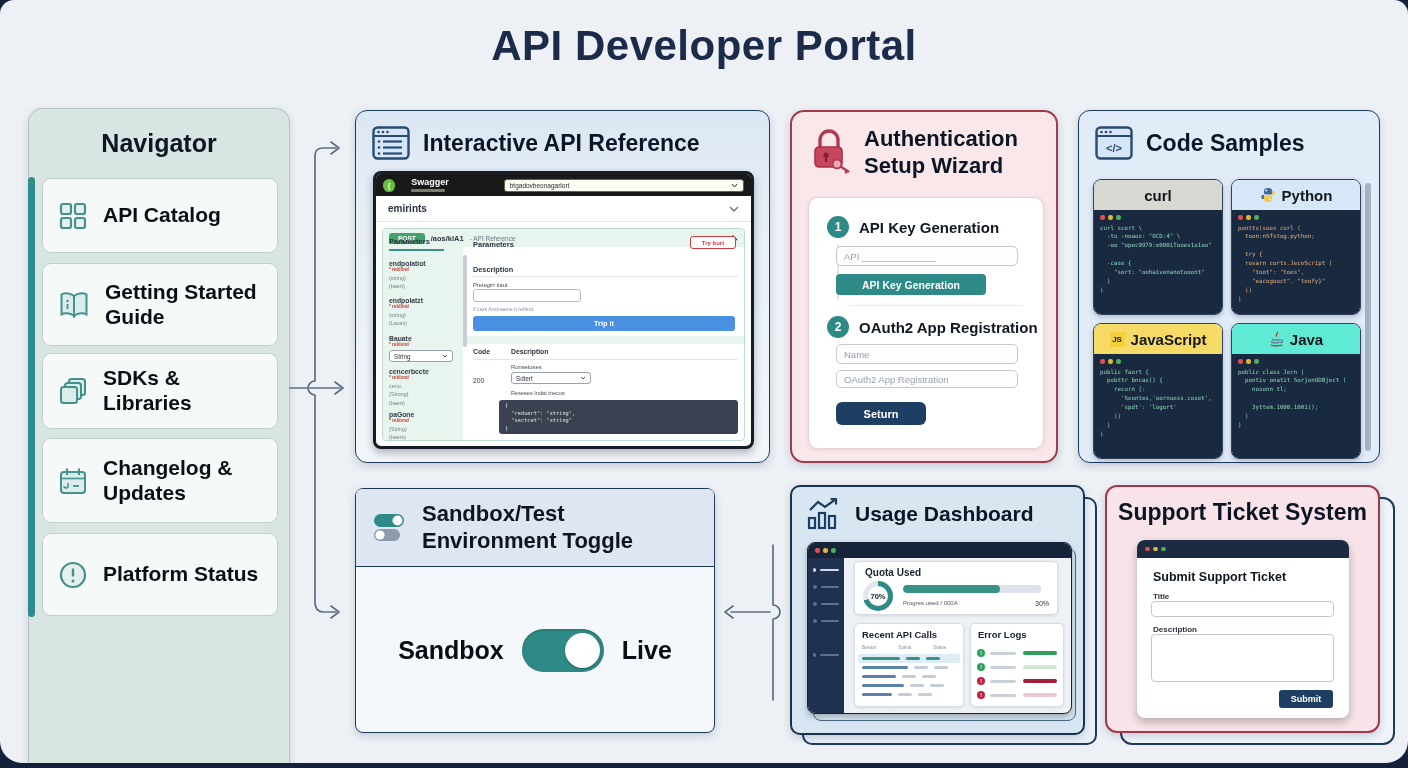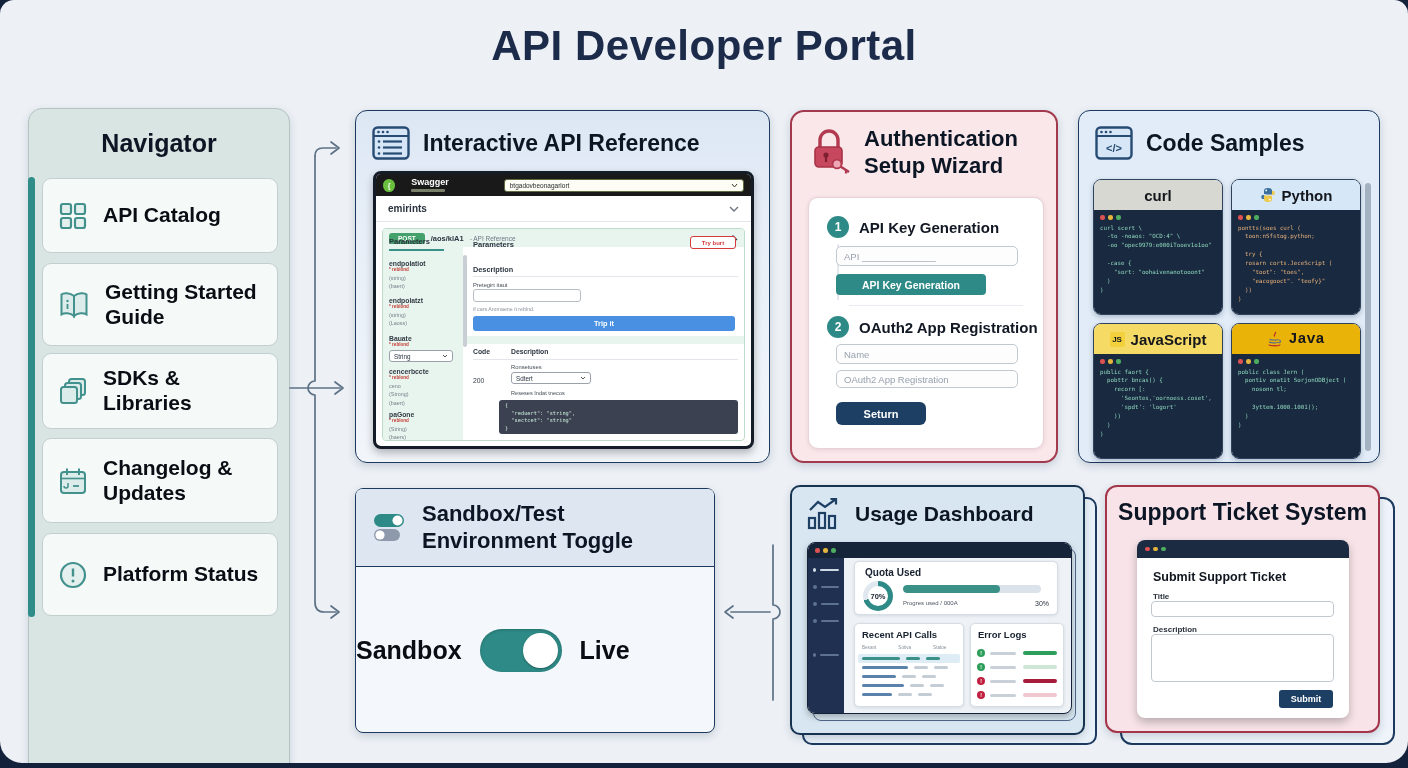--- a/index.html
+++ b/index.html
@@ -117,21 +117,21 @@
   .code-text { font-family:"DejaVu Sans Mono", monospace; font-size:5.8px; line-height:1.55; color:#8fd8bd; white-space:pre; }
   .codes-scrollbar { position:absolute; right:8px; top:72px; width:6px; height:268px; background:#a4b1c0; border-radius:3px; }
   .js-badge { width:15px; height:15px; background:#f3d13c; border-radius:2px; color:#15181d; font-size:8px; font-weight:bold;
     display:flex; align-items:center; justify-content:center; }
 
   
   .sandbox { left:355px; top:488px; width:360px; height:245px; background:#f4f8fc; border:1.8px solid #1c3a5e; border-radius:8px; }
   .sandbox-head { height:78px; background:#dde6f1; border-bottom:1.8px solid #1c3a5e; border-radius:6px 6px 0 0;
     display:flex; align-items:center; gap:14px; padding:0 16px; }
   .sandbox-body { position:absolute; top:80px; left:0; right:0; bottom:0; display:flex; align-items:center;
-    gap:18px; }
+    justify-content:center; gap:18px; }
   .env-label { font-size:25px; font-weight:bold; color:#0a0e14; }
   .big-toggle { width:82px; height:43px; border-radius:22px; background:#2e8a86; position:relative;
     box-shadow:inset 0 1px 3px rgba(0,0,0,.2); }
   .big-toggle .knob { position:absolute; right:4px; top:4px; width:35px; height:35px; border-radius:50%; background:#fff;
     box-shadow:0 1px 2px rgba(0,0,0,.3); }
 
   
   .usage-back { position:absolute; left:802px; top:497px; width:295px; height:248px; background:#e9f1f8;
     border:2px solid #1c3a5e; border-radius:10px; }
   .usage { left:790px; top:485px; width:295px; height:250px; background:#d7e6f1; border:2px solid #173350; border-radius:10px; }
@@ -504,21 +504,21 @@
     recorn [:
       'Seontes,'oornoess.coset',
       'spdt': 'logort'
     ))
   )
 )</div>
       </div>
     </div>
 
     <div class="code-card" style="left:152px; top:212px;">
-      <div class="code-card-head" style="background:#eab308;font-family:Liberation Mono, monospace;">
+      <div class="code-card-head" style="background:#5eead4;">
         <svg width="15" height="17" viewBox="0 0 15 17">
           <path d="M8 1 c2.2 1.4 -2.4 2.4 0 4.4" fill="none" stroke="#c0392b" stroke-width="1.3"></path>
           <path d="M3.5 8 c-2 1 6 1.6 8 .4" fill="none" stroke="#5a6f8a" stroke-width="1.2"></path>
           <path d="M3 10.5 c-2.4 1.4 7.6 2 9.6 .4" fill="none" stroke="#5a6f8a" stroke-width="1.2"></path>
           <path d="M2 13.5 c0 1.6 11 1.6 11 0" fill="none" stroke="#c0392b" stroke-width="1.4"></path>
           <path d="M12 9 c2 0 2 2.6 0 3" fill="none" stroke="#5a6f8a" stroke-width="1.1"></path>
         </svg>
         <span>Java</span>
       </div>
       <div class="code-card-body">

